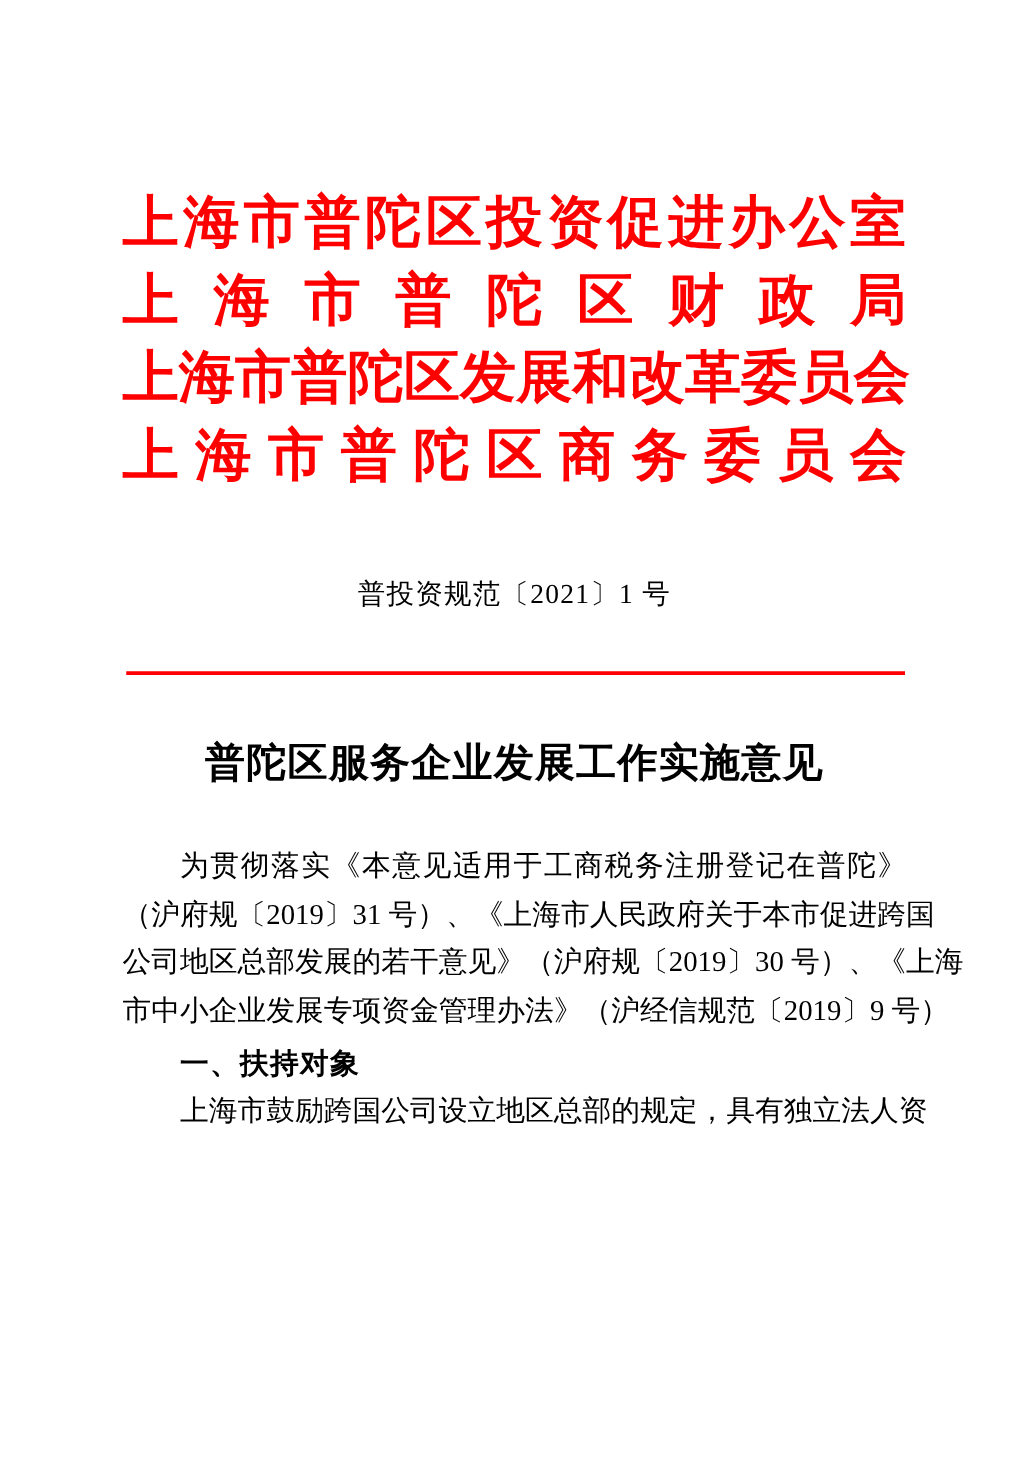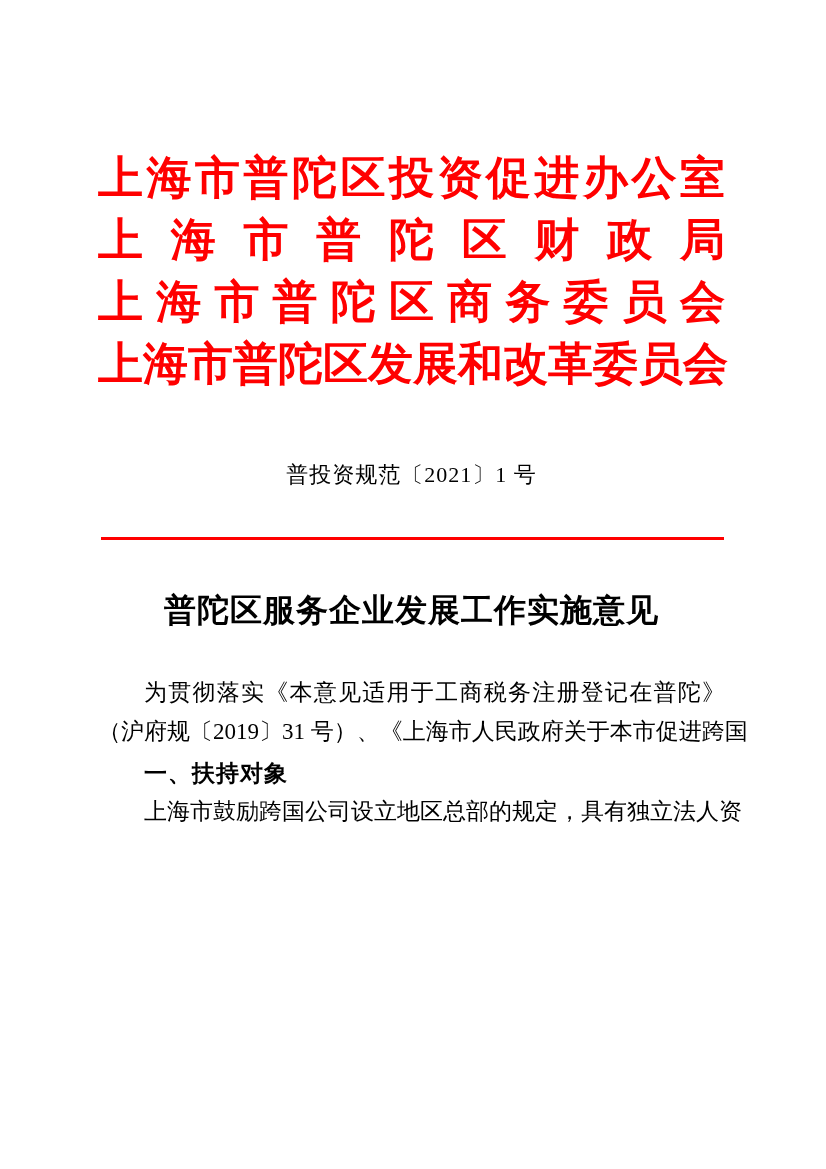--- a/index.html
+++ b/index.html
@@ -121,33 +121,35 @@
   }
 </style>
 </head>
 <body>
 
 <div class="page">
 
   <div class="agency-block">
     <div class="agency-line">上海市普陀区投资促进办公室</div>
     <div class="agency-line">上海市普陀区财政局</div>
+    <div class="agency-line">上海市普陀区发展和改革委员会</div>
     <div class="agency-line">上海市普陀区商务委员会</div>
-    <div class="agency-line">上海市普陀区发展和改革委员会</div>
   </div>
 
   <div class="doc-number">普投资规范〔2021〕1 号</div>
 
   <div class="red-divider"></div>
 
   <div class="doc-title">普陀区服务企业发展工作实施意见</div>
 
   <div class="body-block">
     <div class="body-line first-line-indent">为贯彻落实《本意见适用于工商税务注册登记在普陀》</div>
     <div class="body-line">（沪府规〔2019〕31 号）、《上海市人民政府关于本市促进跨国</div>
+    <div class="body-line">公司地区总部发展的若干意见》（沪府规〔2019〕30 号）、《上海</div>
+    <div class="body-line">市中小企业发展专项资金管理办法》（沪经信规范〔2019〕9 号）</div>
 
     <div class="section-heading">一、扶持对象</div>
 
     <div class="body-line first-line-indent">上海市鼓励跨国公司设立地区总部的规定，具有独立法人资</div>
   </div>
 
   <div class="page-number">— 1</div>
   <div class="wrapped-dash">—</div>
 
 </div>

